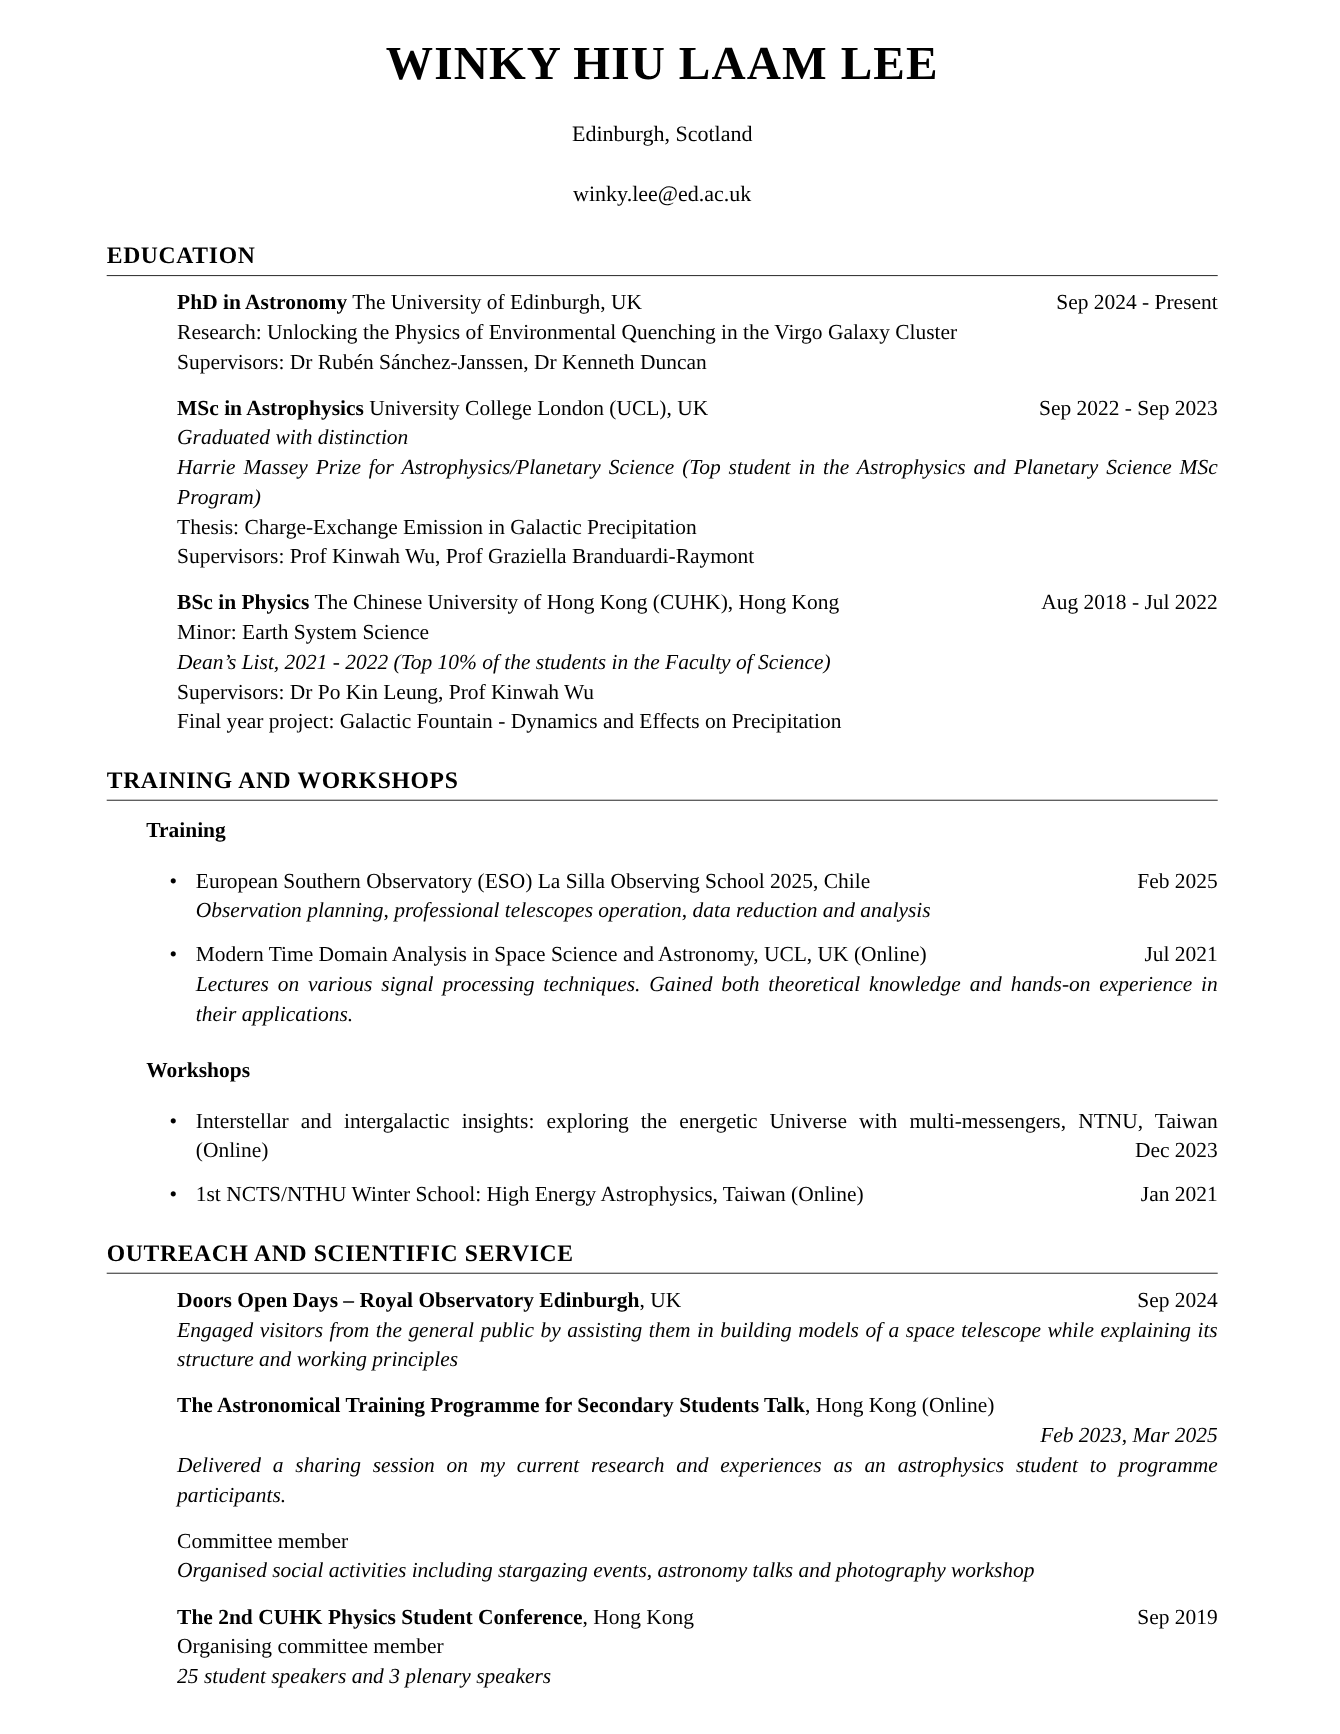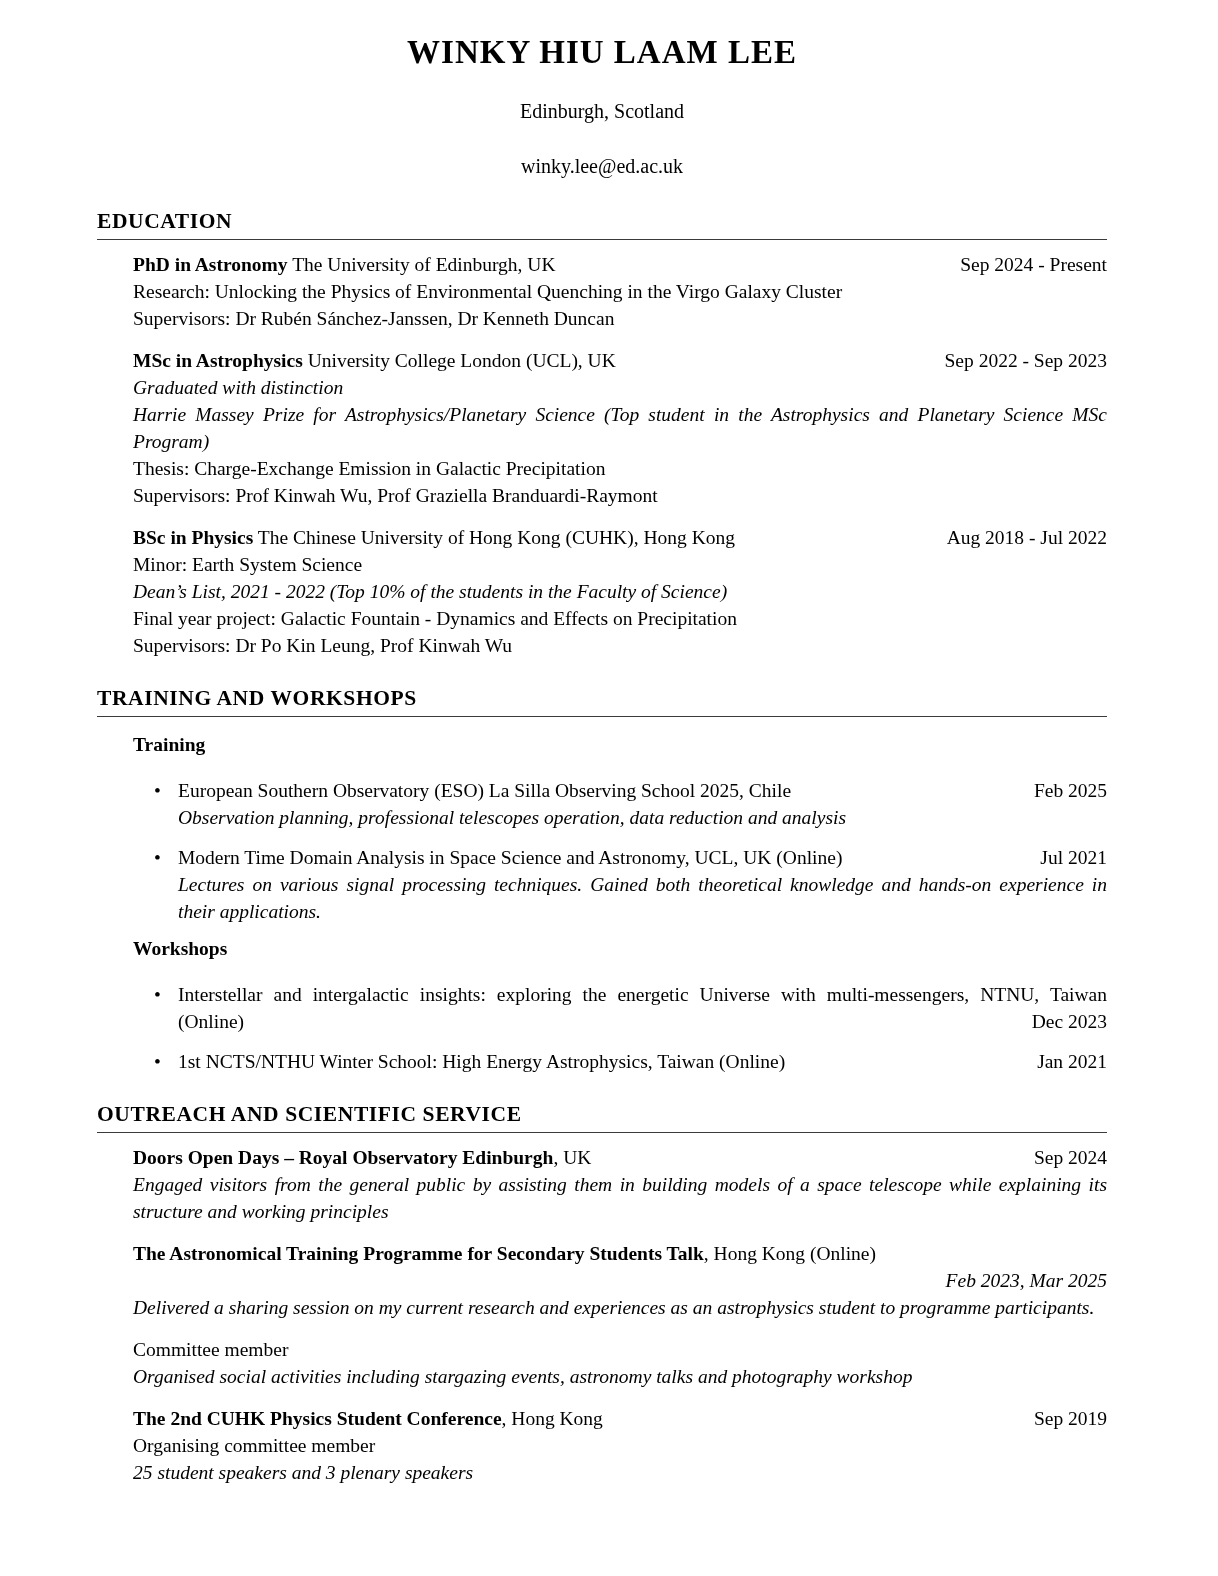--- a/index.html
+++ b/index.html
@@ -4,41 +4,41 @@
 <style>
   * { box-sizing: border-box; }
   html, body { margin: 0; padding: 0; background: #ffffff; }
   body { font-family: "Liberation Serif", "DejaVu Serif", serif; color: #000000; }
   .page {
     width: 1218px; min-height: 1576px; margin: 0 auto; background: #ffffff;
     padding: 34px 111px 40px 97px;
   }
   
   .hdr { text-align: center; }
-  .name { font-size: 33px; font-weight: bold; letter-spacing: 1px; margin: 0 0 14px 0; line-height: 1.15; }
+  .name { font-size: 43px; font-weight: bold; letter-spacing: 1px; margin: 0 0 14px 0; line-height: 1.15; }
   .contact { font-size: 20px; line-height: 31px; margin-top: 24px; }
   
   .sec-heading {
     font-size: 21.5px; font-weight: bold; letter-spacing: 0.6px;
     margin: 27px 0 0 0; padding-bottom: 5px;
     border-bottom: 1.5px solid #3a3a3a;
   }
   .sec-body { padding: 11px 0 0 36px; font-size: 19.5px; line-height: 27px; }
   
-  .entry { margin-bottom: 15px; }
+  .entry { margin-bottom: 15px; margin-left: 28px; }
   .entry:last-child { margin-bottom: 0; }
   .trow { margin: 0; display: flow-root; text-align: justify; }
   .trow b { font-weight: bold; }
   .dfloat { float: right; white-space: nowrap; padding-left: 14px; }
   .date-line { margin: 0; text-align: right; font-style: italic; }
   .detail { margin: 0; text-align: justify; }
   .italic { font-style: italic; }
   
   .subsec-title { font-weight: bold; margin: 3px 0 19px 0; }
-  .subsec { margin-bottom: 10px; }
+  .subsec { margin-bottom: 24px; }
   .subsec:last-child { margin-bottom: 0; }
   .bitem { position: relative; padding-left: 45px; margin-bottom: 13px; }
   .bitem:last-child { margin-bottom: 0; }
   .bullet { position: absolute; left: 21px; top: 0; }
 </style>
 </head>
 <body>
 
 <div class="page">
 
@@ -69,22 +69,22 @@
         <p class="detail">Thesis: Charge-Exchange Emission in Galactic Precipitation</p>
         <p class="detail">Supervisors: Prof Kinwah Wu, Prof Graziella Branduardi-Raymont</p>
       </article>
 
       <article class="entry">
         <p class="trow"><b>BSc in Physics</b>
           <span>The Chinese University of Hong Kong (CUHK), Hong Kong</span>
           <span class="dfloat">Aug 2018 - Jul 2022</span></p>
         <p class="detail">Minor: Earth System Science</p>
         <p class="detail italic">Dean’s List, 2021 - 2022 (Top 10% of the students in the Faculty of Science)</p>
+        <p class="detail">Supervisors: Dr Po Kin Leung, Prof Kinwah Wu</p>
         <p class="detail">Final year project: Galactic Fountain - Dynamics and Effects on Precipitation</p>
-        <p class="detail">Supervisors: Dr Po Kin Leung, Prof Kinwah Wu</p>
       </article>
 
     </div>
   </section>
 
   <section>
     <h2 class="sec-heading">TRAINING AND WORKSHOPS</h2>
     <div class="sec-body">
 
       <div class="subsec">

